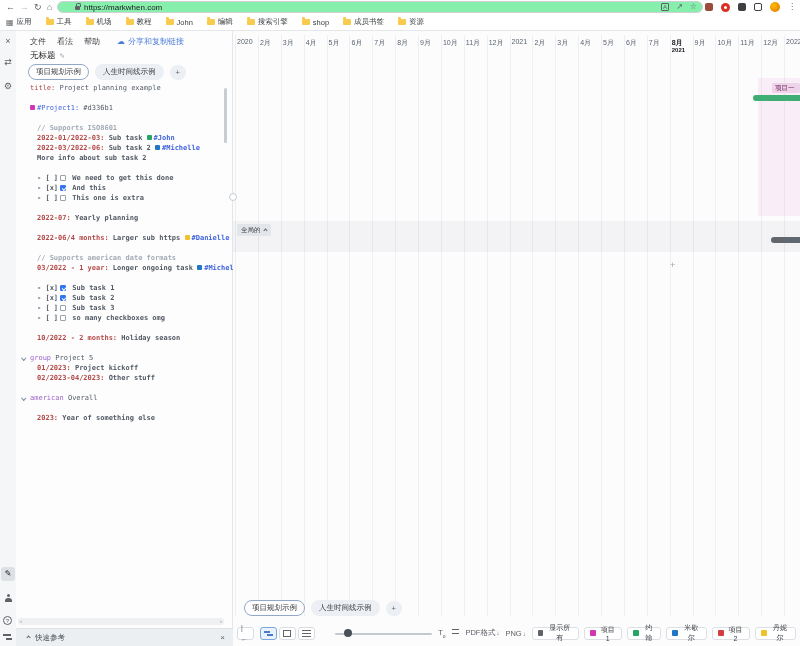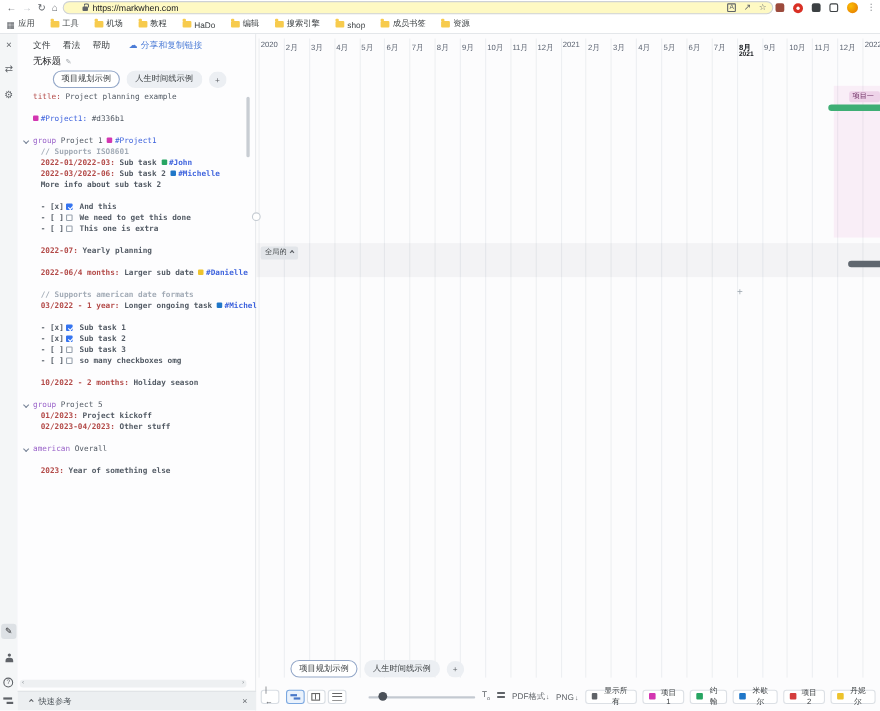--- a/index.html
+++ b/index.html
@@ -5,21 +5,21 @@
   * { margin:0; padding:0; box-sizing:border-box; }
   html,body { width:800px; height:646px; overflow:hidden; background:#fff;
     font-family:"Liberation Sans","DejaVu Sans",sans-serif; }
   .screen { position:relative; width:800px; height:646px; background:#fff; }
 
   
   .btoolbar { position:absolute; left:0; top:0; width:800px; height:14px; background:#fff; }
   .nav-ic { position:absolute; top:0; font-size:9px; line-height:14px; color:#5f6368; cursor:default; }
   .nav-ic.dis { color:#bdc1c6; }
   .addr { position:absolute; left:57px; top:1px; width:646px; height:12px; border:1px solid #cdd1d6;
-    border-radius:7px; background:#fef9c3; display:flex; align-items:center; padding:0 5px; }
+    border-radius:7px; background:#86efac; display:flex; align-items:center; padding:0 5px; }
   .lock { width:5px; height:4px; background:#5f6368; border-radius:1px; position:relative; margin:2px 4px 0 12px; }
   .lock::before { content:''; position:absolute; top:-3px; left:.5px; width:3px; height:3px;
     border:1px solid #5f6368; border-bottom:none; border-radius:2px 2px 0 0; }
   .url { font-size:8px; color:#202124; }
   .addr-right { margin-left:auto; display:flex; gap:7px; align-items:center; }
   .mini-ic { font-size:8px; color:#5f6368; line-height:10px; }
   .translate-box { width:8px; height:8px; border:1px solid #5f6368; border-radius:1px; font-size:6px;
     line-height:7px; text-align:center; color:#5f6368; }
   .ext-row { position:absolute; right:4px; top:1px; height:12px; display:flex; gap:8px; align-items:center; }
   .ext1 { width:8px; height:8px; border-radius:2px; background:#9c4a3c; }
@@ -55,21 +55,21 @@
   
   .editor { position:absolute; left:16px; top:0; width:217px; height:615px; background:#fdfdfe; border-right:1px solid #e4e7ea; }
   .menurow { position:absolute; left:14px; top:5px; display:flex; gap:11px; align-items:flex-start; }
   .menu-item { font-size:8px; color:#3c4043; }
   .share-btn { display:flex; gap:3px; align-items:center; font-size:8px; color:#4b7bd6; margin-left:6px; }
   .doc-title { position:absolute; left:14px; top:19px; font-size:8.5px; color:#202124; display:flex; gap:4px; align-items:center; }
   .doc-title .pen { font-size:6.5px; color:#9aa0a6; }
   .tabsrow { position:absolute; left:12px; top:33px; display:flex; gap:6px; align-items:center; }
   .pill { font-size:7.5px; color:#3c4043; background:#eceff3; border:1px solid transparent;
     border-radius:8px; padding:2px 7px; white-space:nowrap; }
-  .pill.sel { background:#fff; border-color:#93a7c8;margin-left:20px; }
+  .pill.sel { background:#fff; border-color:#93a7c8; }
   .pill.plus { padding:2px 5px; color:#5f6368; }
 
   .code { position:absolute; left:0; top:52px; width:210px; }
   .cl { position:relative; height:10px; line-height:10px; font-family:"DejaVu Sans Mono","Liberation Mono",monospace;
     font-size:7px; color:#525a64; padding-left:14px; white-space:pre; }
   .cl.ind { padding-left:21px;font-weight:bold; }
   .c-t  { color:#525a64; }
   .c-k  { color:#b34a48; }
   .c-d  { color:#b34a48; }
   .c-kw { color:#9a63c9; }
@@ -179,21 +179,21 @@
       <div class="bm">
         <span class="folder"></span>
         <span>机场</span>
       </div>
       <div class="bm">
         <span class="folder"></span>
         <span>教程</span>
       </div>
       <div class="bm">
         <span class="folder"></span>
-        <span>HaDo</span>
+        <span>John</span>
       </div>
       <div class="bm">
         <span class="folder"></span>
         <span>编辑</span>
       </div>
       <div class="bm">
         <span class="folder"></span>
         <span>搜索引擎</span>
       </div>
       <div class="bm">
@@ -241,33 +241,32 @@
       <div class="tabsrow">
           <div class="pill sel">项目规划示例</div>
           <div class="pill">人生时间线示例</div>
           <div class="pill plus">+</div>
         </div>
       <div class="code">
           <div class="cl"><span class="c-k">title:</span><span class="c-t"> Project planning example</span></div>
           <div class="cl"></div>
           <div class="cl"><span class="sw" style="background: rgb(211, 54, 177);"></span><span class="c-tag">#Project1:</span><span class="c-t"> #d336b1</span></div>
           <div class="cl"></div>
-          <div class="cl"><span class="chev"></span><span class="c-kw">group</span><span class="c-t"> Project 1 </span><span class="sw" style="background: rgb(211, 54, 177);"></span><span class="c-tag">#Project1</span></div>
           <div class="cl ind"><span class="c-c">// Supports ISO8601</span></div>
           <div class="cl ind"><span class="c-d">2022-01/2022-03:</span><span class="c-t"> Sub task </span><span class="sw" style="background: rgb(39, 165, 98);"></span><span class="c-tag">#John</span></div>
           <div class="cl ind"><span class="c-d">2022-03/2022-06:</span><span class="c-t"> Sub task 2 </span><span class="sw" style="background: rgb(32, 119, 200);"></span><span class="c-tag">#Michelle</span></div>
           <div class="cl ind"><span class="c-t">More info about sub task 2</span></div>
           <div class="cl"></div>
+          <div class="cl ind"><span class="c-t">- [ ]</span><span class="cb"></span><span class="c-t"> We need to get this done</span></div>
           <div class="cl ind"><span class="c-t">- [x]</span><span class="cb on"></span><span class="c-t"> And this</span></div>
-          <div class="cl ind"><span class="c-t">- [ ]</span><span class="cb"></span><span class="c-t"> We need to get this done</span></div>
           <div class="cl ind"><span class="c-t">- [ ]</span><span class="cb"></span><span class="c-t"> This one is extra</span></div>
           <div class="cl"></div>
           <div class="cl ind"><span class="c-d">2022-07:</span><span class="c-t"> Yearly planning</span></div>
           <div class="cl"></div>
-          <div class="cl ind"><span class="c-d">2022-06/4 months:</span><span class="c-t"> Larger sub date </span><span class="sw" style="background: rgb(237, 195, 44);"></span><span class="c-tag">#Danielle</span></div>
+          <div class="cl ind"><span class="c-d">2022-06/4 months:</span><span class="c-t"> Larger sub https </span><span class="sw" style="background: rgb(237, 195, 44);"></span><span class="c-tag">#Danielle</span></div>
           <div class="cl"></div>
           <div class="cl ind"><span class="c-c">// Supports american date formats</span></div>
           <div class="cl ind"><span class="c-d">03/2022 - 1 year:</span><span class="c-t"> Longer ongoing task </span><span class="sw" style="background: rgb(32, 119, 200);"></span><span class="c-tag">#Michelle</span></div>
           <div class="cl"></div>
           <div class="cl ind"><span class="c-t">- [x]</span><span class="cb on"></span><span class="c-t"> Sub task 1</span></div>
           <div class="cl ind"><span class="c-t">- [x]</span><span class="cb on"></span><span class="c-t"> Sub task 2</span></div>
           <div class="cl ind"><span class="c-t">- [ ]</span><span class="cb"></span><span class="c-t"> Sub task 3</span></div>
           <div class="cl ind"><span class="c-t">- [ ]</span><span class="cb"></span><span class="c-t"> so many checkboxes omg</span></div>
           <div class="cl"></div>
           <div class="cl ind"><span class="c-d">10/2022 - 2 months:</span><span class="c-t"> Holiday season</span></div>

